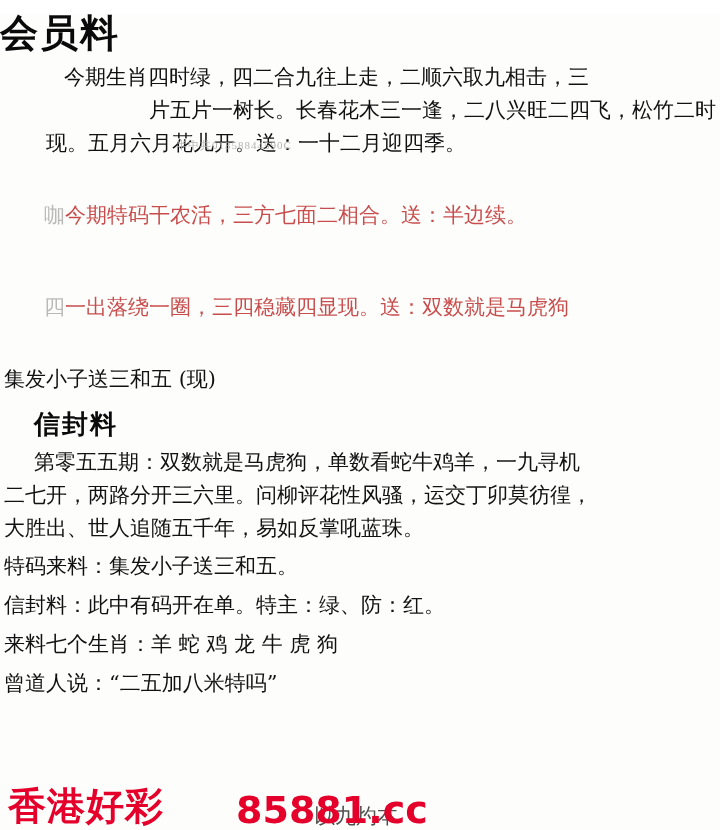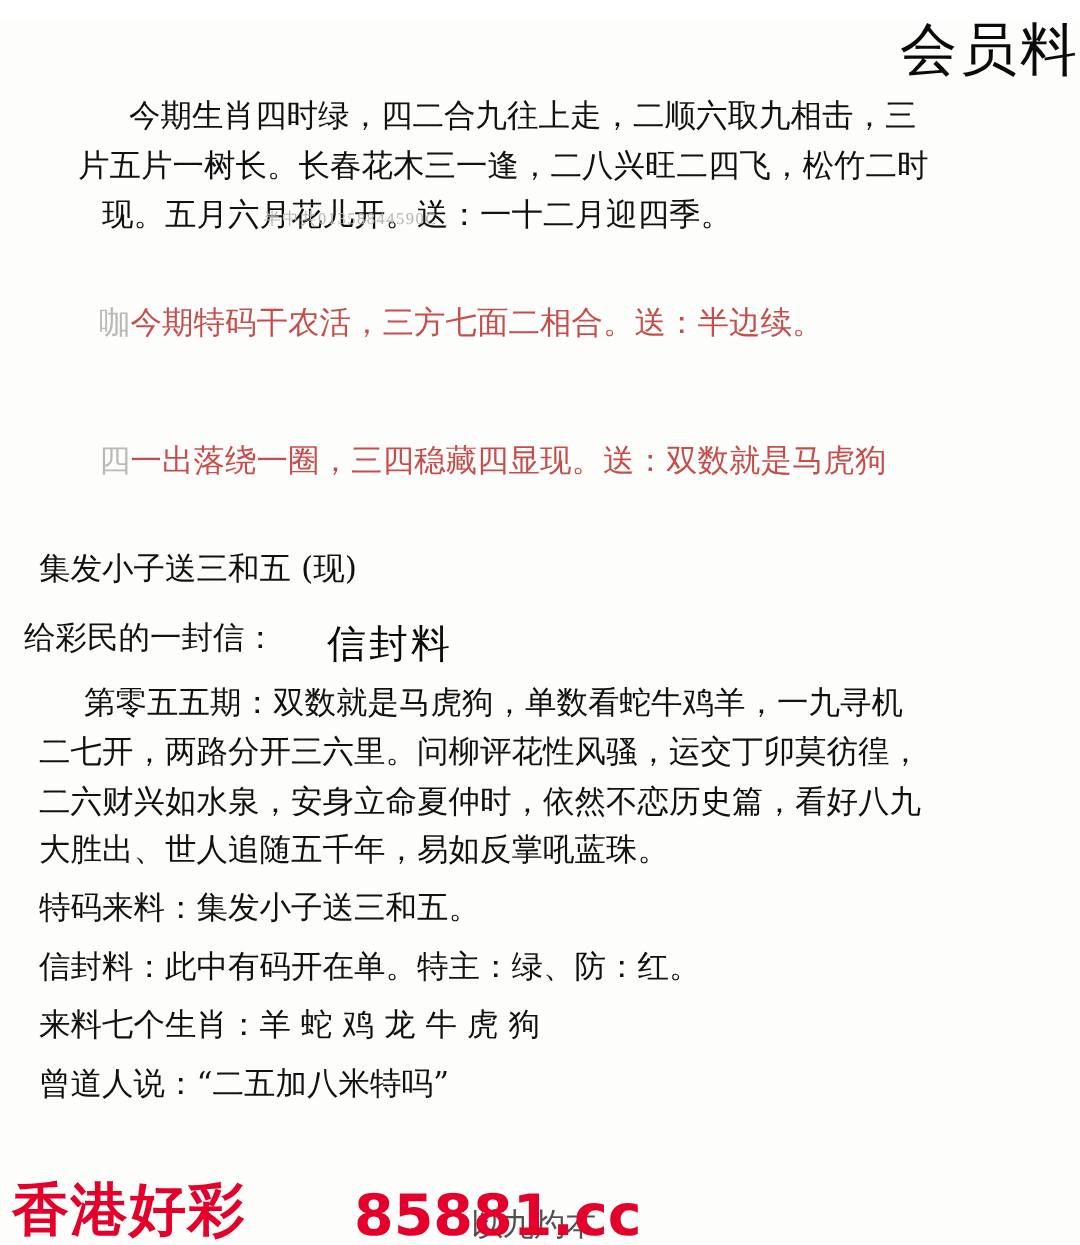--- a/index.html
+++ b/index.html
@@ -17,22 +17,22 @@
   }
   .page {
     position: relative;
     width: 720px;
     height: 830px;
     background: #fdfdfb;
   }
 
   
   .heading {
-    text-align: right;
-    font-weight: normal;
+    text-align: left;
+    font-weight: bold;
     letter-spacing: 2px;
     color: #0a0a0a;
   }
   .h-main {
     font-size: 38px;
     line-height: 1;
     margin: 14px 0 0 0;
     font-family: "DejaVu Serif", "Liberation Serif", serif;
   }
   .h-sub {
@@ -43,27 +43,27 @@
 
   
   .line {
     font-size: 21px;
     line-height: 1.28;
     color: #111;
     font-family: "DejaVu Serif", "Liberation Serif", serif;
     white-space: pre;
   }
   .indent-1 { padding-left: 60px; }
-  .indent-2 { padding-left: 26px; }
+  .indent-2 { padding-left: 26px; text-align: right; }
   .indent-3 { padding-left: 30px; }
   .indent-4 { padding-left: 42px; }
   .faded { color: #b91c1c; opacity: .78; }
   .veryfaded { color: #8d8d8d; opacity: .6; }
 
-  .block { padding: 0 26px; }
+  .block { padding: 0 4px; }
 
   .row-gap-s { margin-top: 6px; }
   .row-gap-m { margin-top: 12px; }
   .row-gap-l { margin-top: 18px; }
 
   
   .artifact {
     position: absolute;
     left: 176px;
     top: 124px;
@@ -147,28 +147,26 @@
       <span class="veryfaded">咖</span><span class="faded">今期特码干农活，三方七面二相合。送：半边续。</span>
     </div>
     <div class="line row-gap-m">
       <span class="veryfaded">四</span><span class="faded">一出落绕一圈，三四稳藏四显现。送：双数就是马虎狗</span>
     </div>
 
     <div class="line row-gap-l">集发小子送三和五 (现)</div>
   </div>
 
   <div class="inline-row row-gap-l">
-    <span class="label">给彩民的一封信：</span>
     <span class="heading h-sub">信封料</span>
   </div>
 
   <div class="block">
     <div class="line indent-3 row-gap-m">第零五五期：双数就是马虎狗，单数看蛇牛鸡羊，一九寻机</div>
     <div class="line row-gap-s">二七开，两路分开三六里。问柳评花性风骚，运交丁卯莫彷徨，</div>
-    <div class="line row-gap-s">二六财兴如水泉，安身立命夏仲时，依然不恋历史篇，看好八九</div>
     <div class="line row-gap-s">大胜出、世人追随五千年，易如反掌吼蓝珠。</div>
 
     <div class="line row-gap-m">特码来料：集发小子送三和五。</div>
     <div class="line row-gap-m">信封料：此中有码开在单。特主：绿、防：红。</div>
     <div class="line row-gap-m">来料七个生肖：羊 蛇 鸡 龙 牛 虎 狗</div>
     <div class="line row-gap-m">曾道人说：“二五加八米特吗”</div>
   </div>
 
   <div class="bottom-cut">以九灼本</div>
 

